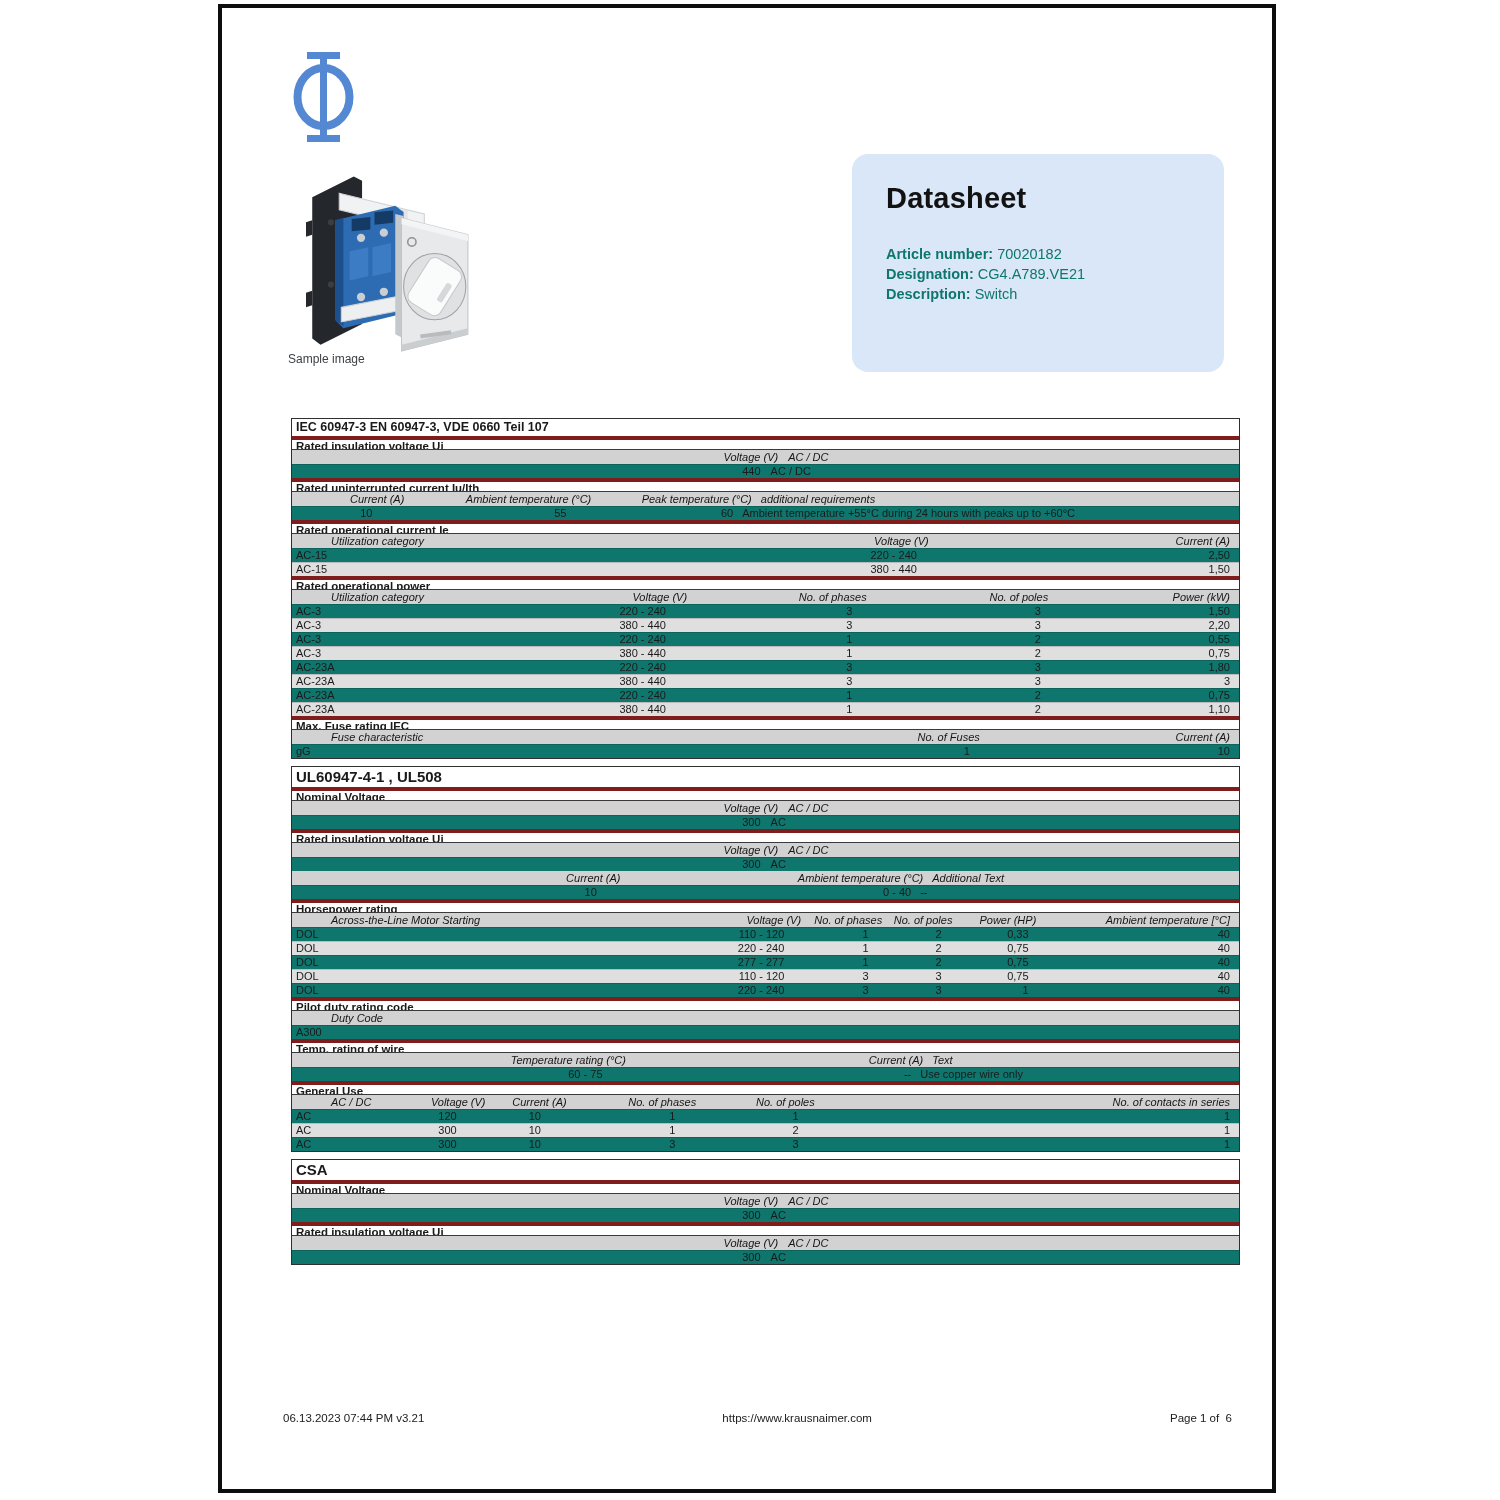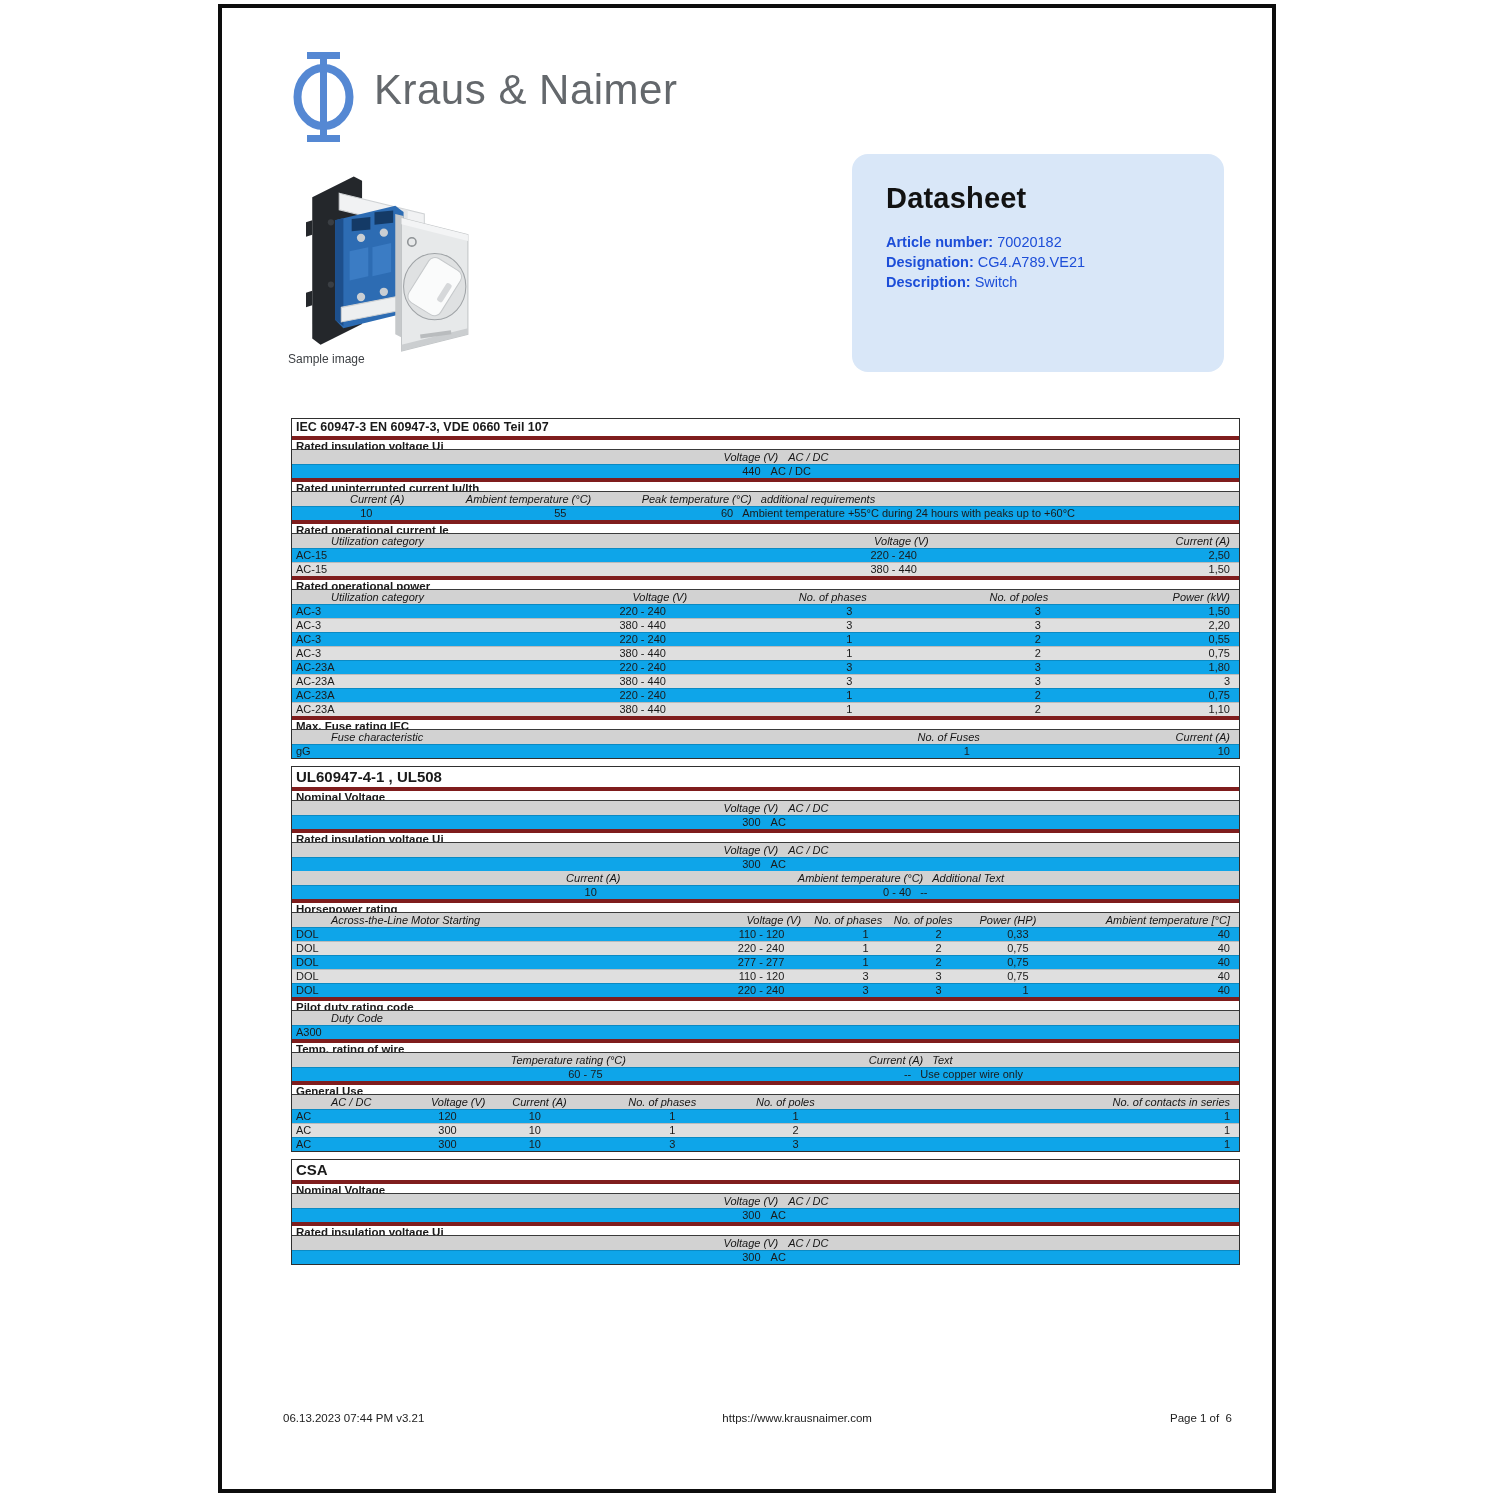--- a/index.html
+++ b/index.html
@@ -12,33 +12,33 @@
   .logo-wrap { position:absolute; left:64px; top:44px; width:74px; height:90px; }
   .brand-name { position:absolute; left:152px; top:58px; font-size:42px; font-weight:400; color:#64686c; letter-spacing:0.5px; white-space:nowrap; }
 
   
   .product-wrap { position:absolute; left:76px; top:152px; width:180px; height:192px; }
   .sample-caption { position:absolute; left:66px; top:344px; font-size:12px; color:#3d4044; }
 
   
   .ds-box { position:absolute; left:630px; top:146px; width:372px; height:218px; background:#d9e7f8; border-radius:16px; }
   .ds-title { margin:28px 0 0 34px; font-size:29px; font-weight:bold; color:#121212; letter-spacing:0.2px; }
-  .ds-info { margin:17px 0 0 34px; font-size:14.5px; line-height:20px; color:#1d4ed8; }
+  .ds-info { margin:29px 0 0 34px; font-size:14.5px; line-height:20px; color:#0f766e; }
   .ds-info b { font-weight:bold; }
 
   
   .content { position:absolute; left:69px; top:410px; width:949px; }
   .table-box { border:1.5px solid #2f2f2f; margin-bottom:7px; background:#fff; }
   .table-title { height:17px; line-height:16px; font-size:12.5px; font-weight:bold; padding-left:4px; white-space:nowrap; overflow:hidden; }
   .table-title.large { height:20px; line-height:20px; font-size:15px; }
   .sec-heading { height:14px; line-height:13px; font-size:11.5px; font-weight:bold; padding-left:4px; border-top:4px solid #7f1d1d; border-bottom:1px solid #3a3a3a; white-space:nowrap; overflow:hidden; }
 
   .row { display:grid; height:14px; line-height:14px; font-size:11px; }
   .row.hdr { background:#d2d2d2; font-style:italic; color:#161616;padding-left:35px; }
-  .row.data { background:#0ea5e9; box-shadow: inset 0 1px 0 rgba(0,0,0,0.16); }
+  .row.data { background:#0f766e; box-shadow: inset 0 1px 0 rgba(0,0,0,0.16); }
   .row.data.alt { background:#dfdfdf; }
   .cell { overflow:hidden; white-space:nowrap; text-align:right; padding:0 2px; }
 
   .l-kv       { grid-template-columns:49.8% 1fr; }
   .l-current4 { grid-template-columns:8.7% 20.5% 17.6% 1fr; }
   .l-util3    { grid-template-columns:30% 36.2% 1fr; }
   .l-power5   { grid-template-columns:20% 19.7% 19.7% 19.9% 1fr; }
   .l-fuse3    { grid-template-columns:30% 41.8% 1fr; }
   .l-thermal3 { grid-template-columns:32.4% 33.2% 1fr; }
   .l-hp6      { grid-template-columns:30% 22.2% 8.9% 7.7% 9.2% 1fr; }
@@ -66,21 +66,20 @@
   <div class="page">
 
     <div class="logo-wrap">
       <svg width="74" height="90" viewBox="0 0 74 90">
         <rect x="21" y="0" width="33" height="7" fill="#5588d3"></rect>
         <rect x="21" y="83" width="33" height="7" fill="#5588d3"></rect>
         <rect x="34" y="3" width="7" height="84" fill="#5588d3"></rect>
         <ellipse cx="37.5" cy="45" rx="26" ry="29" fill="none" stroke="#5588d3" stroke-width="8"></ellipse>
       </svg>
     </div>
-    <div class="brand-name">Kraus &amp; Naimer</div>
 
     <div class="product-wrap">
       <svg width="180" height="192" viewBox="0 0 170 185">
 
         <path d="M12 36 L52 16 L60 20 L60 158 L20 178 L12 172 Z" fill="#24272b"></path>
         <path d="M6 60 L12 58 L12 72 L6 74 Z" fill="#24272b"></path>
         <path d="M6 128 L12 126 L12 140 L6 142 Z" fill="#24272b"></path>
         <circle cx="30" cy="60" r="3" fill="#3a3e43"></circle>
         <circle cx="30" cy="120" r="3" fill="#3a3e43"></circle>
 

